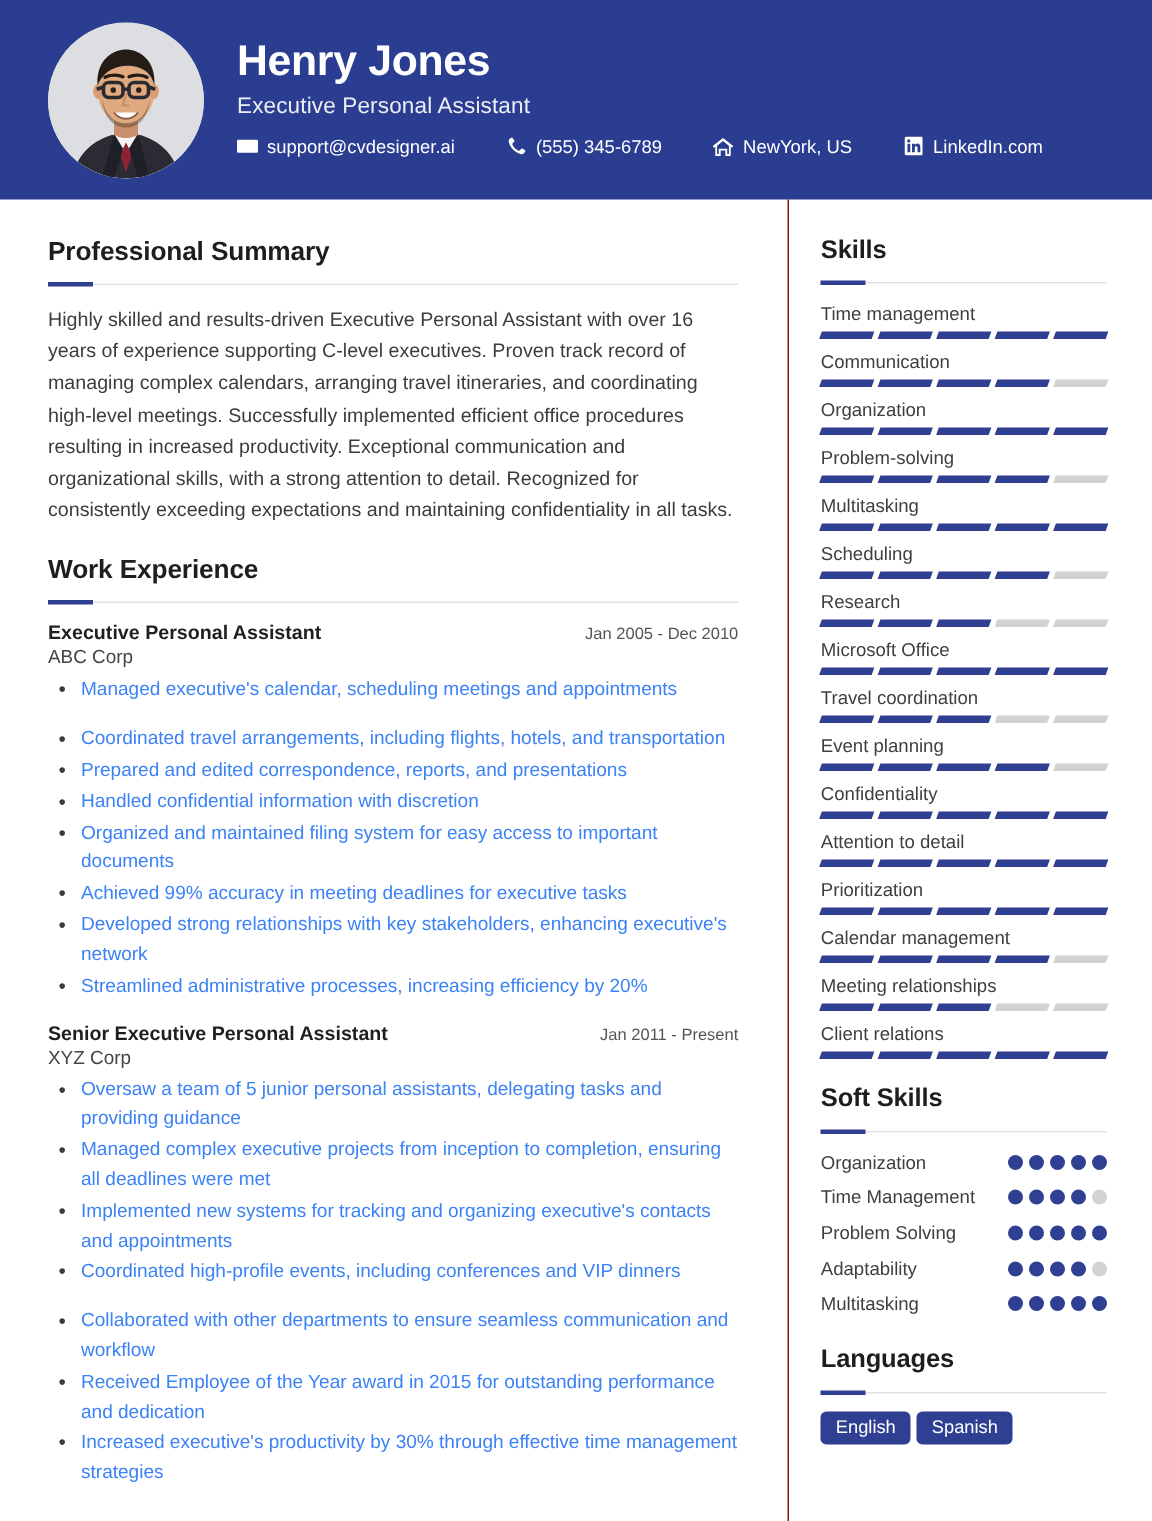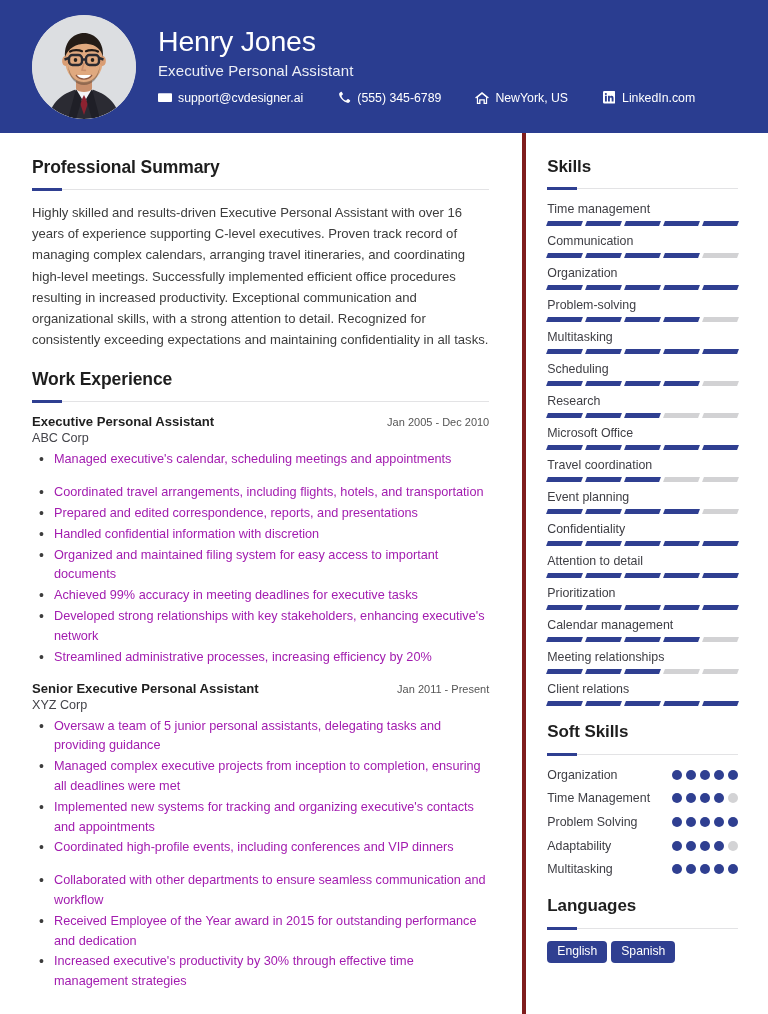--- a/index.html
+++ b/index.html
@@ -39,21 +39,21 @@
     background: #d8dade;
     margin-right: 22px;
   }
   .avatar svg { display: block; width: 104px; height: 104px; }
 
   .header-text { padding-bottom: 2px; }
 
   .full-name {
     color: #ffffff;
     font-size: 28.5px;
-    font-weight: normal;
+    font-weight: bold;
     letter-spacing: -0.2px;
     line-height: 1.1;
   }
 
   .job-title {
     color: #eceef5;
     font-size: 15px;
     font-weight: normal;
     margin-top: 4px;
     letter-spacing: 0.1px;
@@ -85,21 +85,21 @@
 
   
   .body-wrap {
     display: flex;
     height: 881px;
   }
 
   .col-main {
     width: 546px;
     padding: 24px 33px 4px 32px;
-    border-right: 4px solid #7f1d1d;
+    border-right: 1px solid #7f1d1d;
   }
 
   .col-side {
     width: 250px;
     padding: 24px 30px 0 21px;
   }
 
   
   .section { margin-bottom: 0; }
 
@@ -162,21 +162,21 @@
   }
   .exp-bullets {
     list-style: none;
     margin-top: 5px;
   }
   .exp-bullets li {
     position: relative;
     padding-left: 22px;
     font-size: 12.7px;
     line-height: 1.56;
-    color: #a21caf;
+    color: #3b82f6;
     margin-bottom: 1px;
   }
   .exp-bullets li::before {
     content: "•";
     position: absolute;
     left: 7px;
     top: -1px;
     color: #3c3c3c;
     font-size: 14px;
   }

